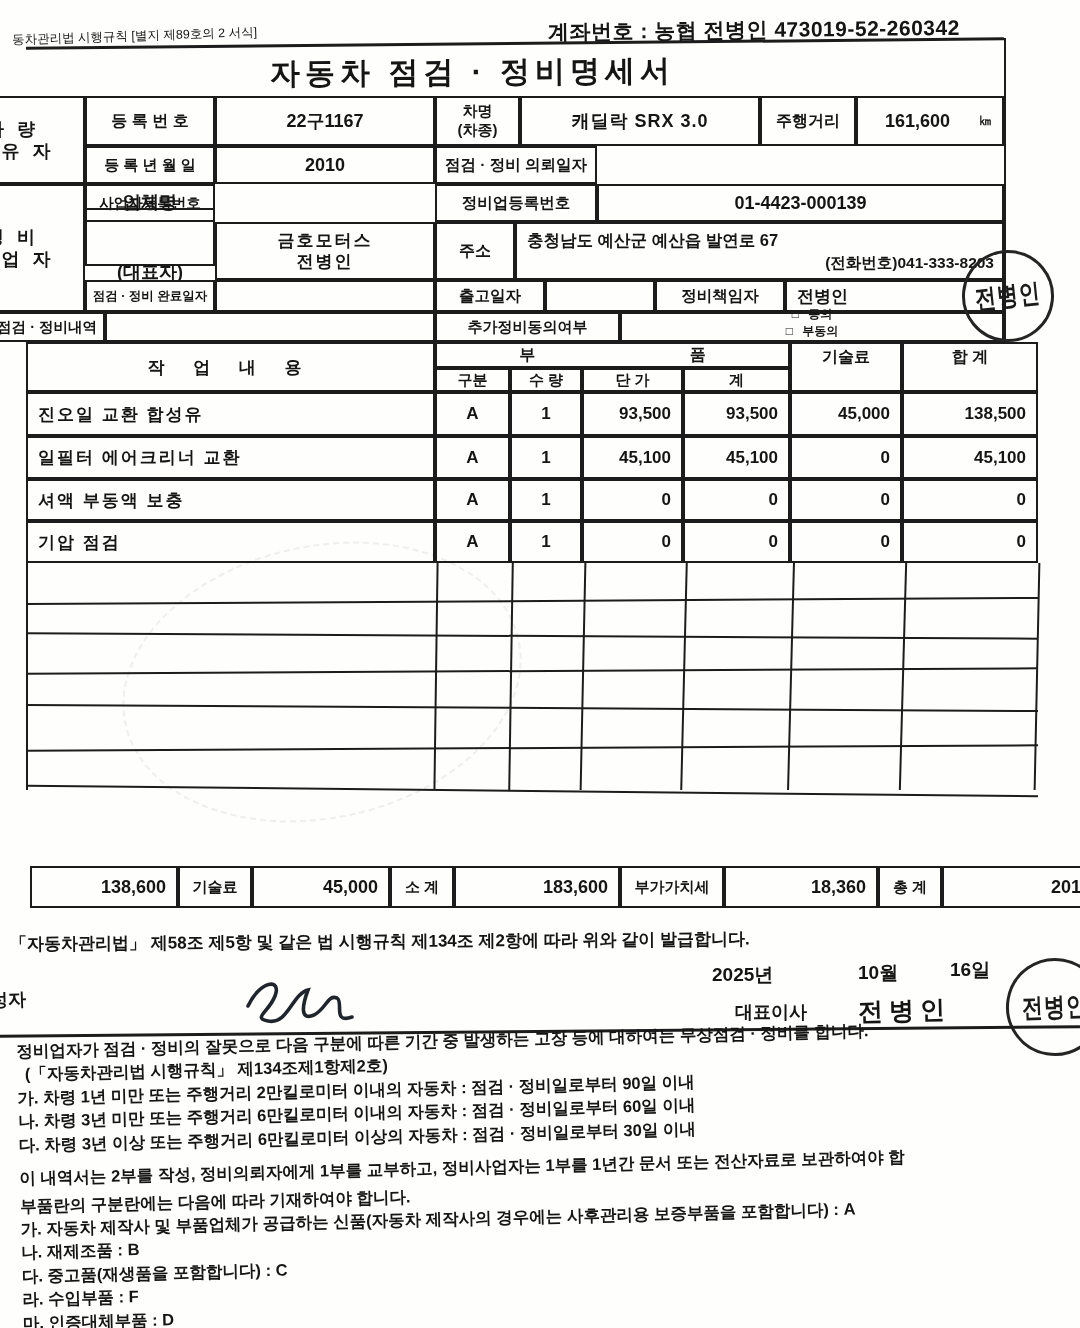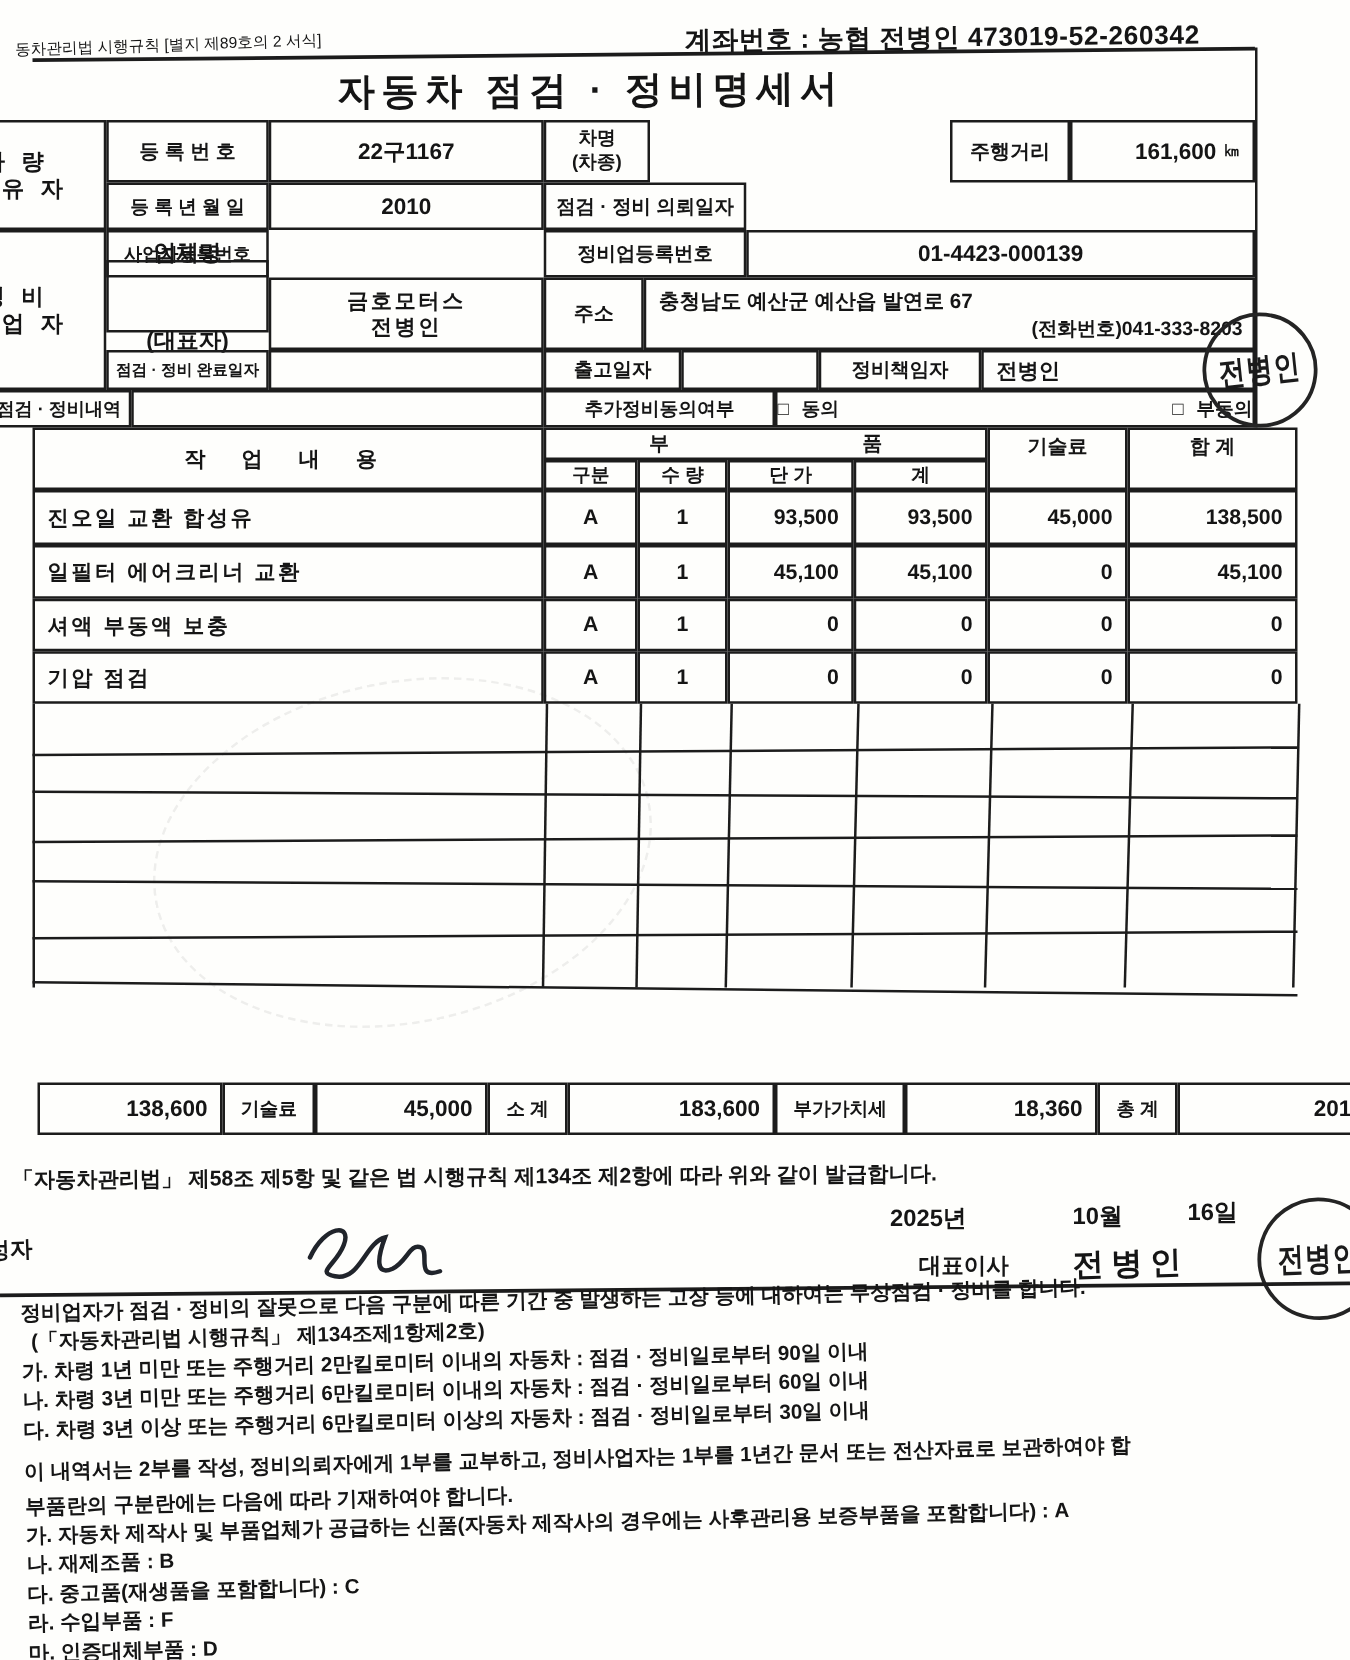--- a/index.html
+++ b/index.html
@@ -41,22 +41,23 @@
   <div class="c col" style="left:-60px;top:96px;width:145px;height:88px;font-size:18px;letter-spacing:4px;">
     <span>차 량</span>
     <span>소 유 자</span>
   </div>
   <div class="c" style="left:85px;top:96px;width:130px;height:50px;font-size:16px;">등 록 번 호</div>
   <div class="c" style="left:215px;top:96px;width:220px;height:50px;font-size:18px;">22구1167</div>
   <div class="c col" style="left:435px;top:96px;width:85px;height:50px;font-size:15px;">
     <span>차명</span>
     <span>(차종)</span>
   </div>
+  <div class="c" style="left:520px;top:96px;width:240px;height:50px;font-size:18px;letter-spacing:1px;">캐딜락 SRX 3.0</div>
   <div class="c" style="left:760px;top:96px;width:96px;height:50px;font-size:16px;">주행거리</div>
-  <div class="c num" style="left:856px;top:96px;width:148px;height:50px;font-size:18px;">
+  <div class="c num" style="left:856px;top:96px;width:148px;height:50px;font-size:18px;gap:23px;">
     <span>161,600</span>
     <span style="font-size:13px;margin-left:6px;">㎞</span>
   </div>
 
   <div class="c" style="left:85px;top:146px;width:130px;height:38px;font-size:15px;">등 록 년 월 일</div>
   <div class="c" style="left:215px;top:146px;width:220px;height:38px;font-size:18px;">2010</div>
   <div class="c" style="left:435px;top:146px;width:162px;height:38px;font-size:15.5px;">점검 · 정비 의뢰일자</div>
 
   <div class="c col" style="left:-60px;top:184px;width:145px;height:128px;font-size:18px;letter-spacing:4px;">
     <span>정 비</span>
@@ -83,21 +84,21 @@
   <div class="c" style="left:85px;top:280px;width:130px;height:32px;font-size:12.5px;">점검 · 정비 완료일자</div>
   <div class="c" style="left:215px;top:280px;width:220px;height:32px;"></div>
   <div class="c" style="left:435px;top:280px;width:110px;height:32px;font-size:15.5px;">출고일자</div>
   <div class="c" style="left:545px;top:280px;width:110px;height:32px;"></div>
   <div class="c" style="left:655px;top:280px;width:130px;height:32px;font-size:15.5px;">정비책임자</div>
   <div class="c left" style="left:785px;top:280px;width:219px;height:32px;font-size:17px;">전병인</div>
 
   <div class="c" style="left:-60px;top:312px;width:165px;height:30px;font-size:14.5px;justify-content:flex-end;padding-right:6px;">점검 · 정비내역</div>
   <div class="c" style="left:105px;top:312px;width:330px;height:30px;"></div>
   <div class="c" style="left:435px;top:312px;width:185px;height:30px;font-size:15px;">추가정비동의여부</div>
-  <div class="c" style="left:620px;top:312px;width:384px;height:30px;justify-content:space-between;font-size:15px;">
+  <div class="c" style="left:620px;top:312px;width:384px;height:30px;justify-content:flex-end;font-size:12px;flex-direction:column;">
     <span>
       <span>□</span>
       <span style="margin-left:6px;">동의</span>
     </span>
     <span>
       <span>□</span>
       <span style="margin-left:6px;">부동의</span>
     </span>
   </div>
 

